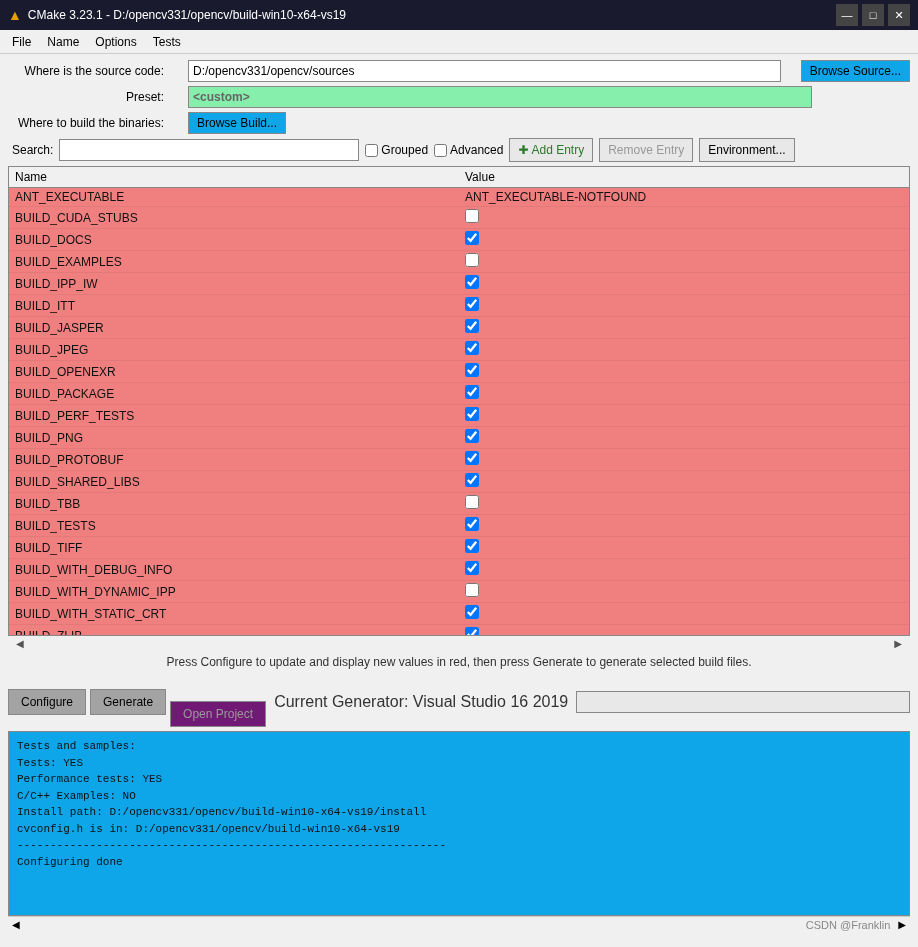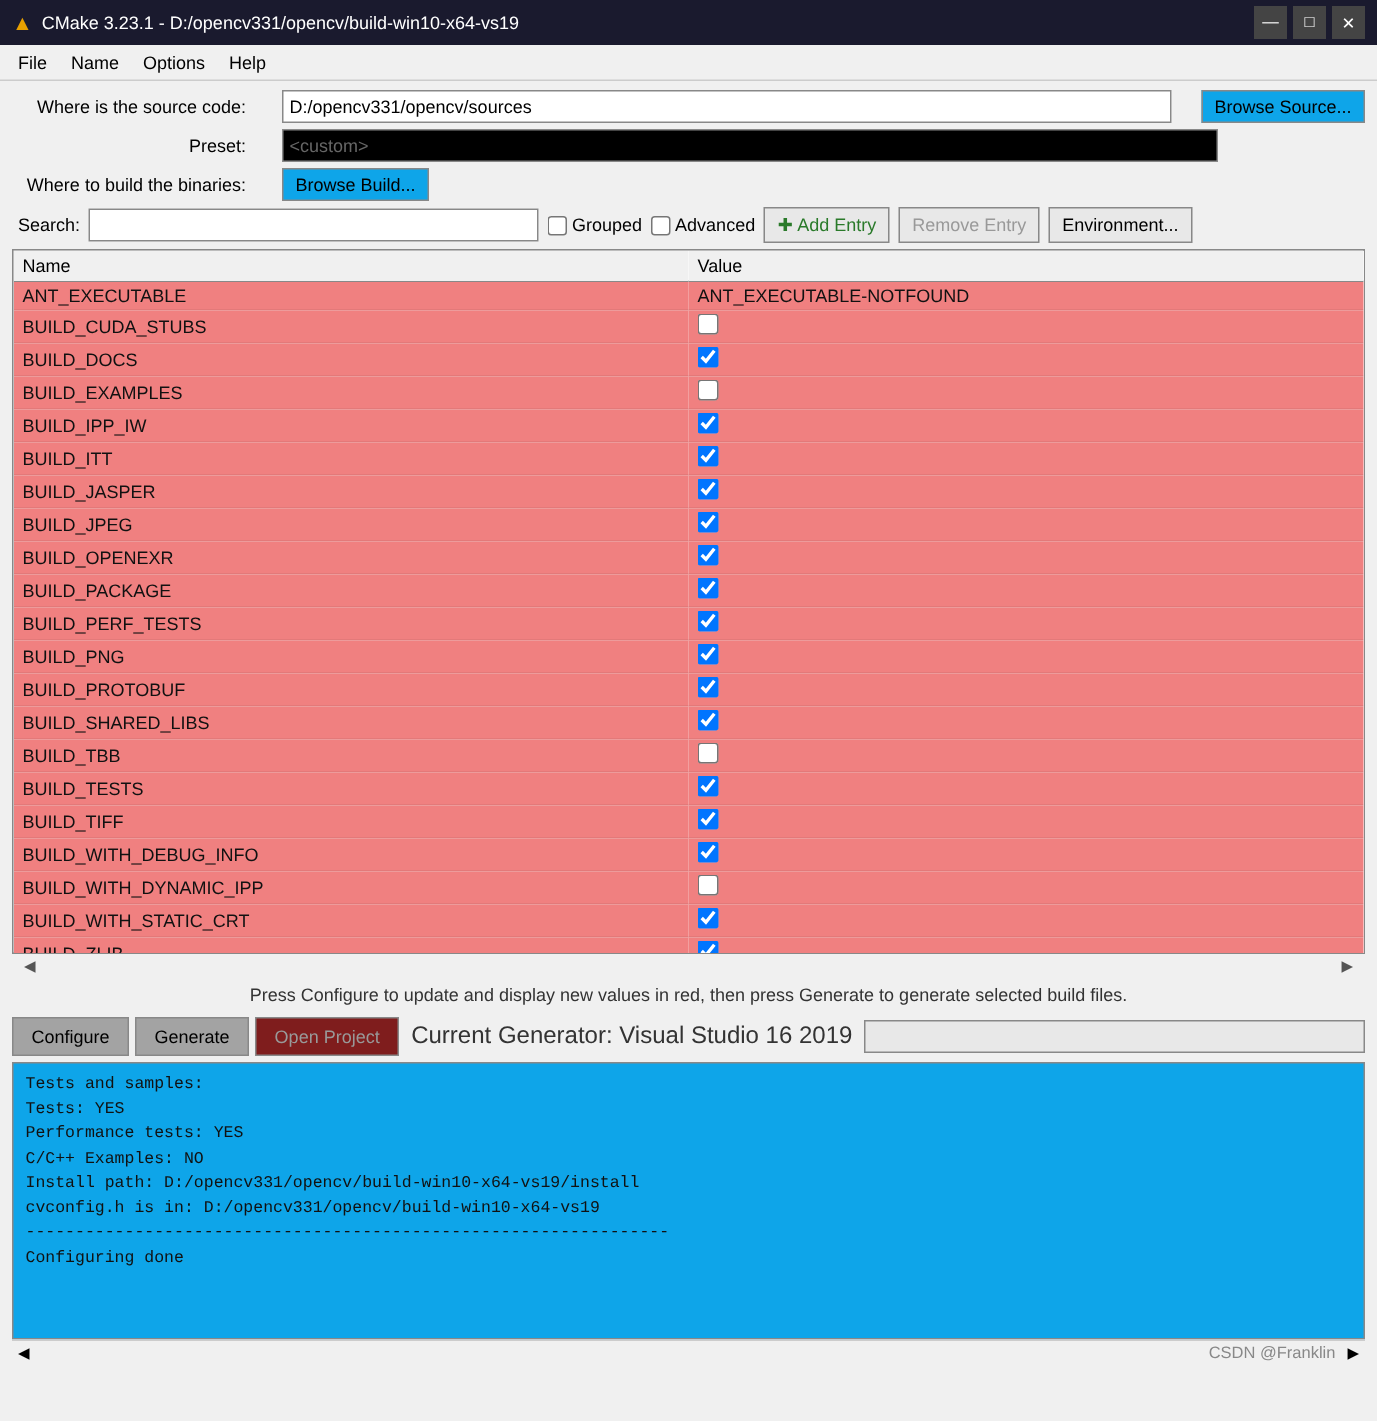--- a/index.html
+++ b/index.html
@@ -80,22 +80,23 @@
     }
     .form-input {
       flex: 1;
       height: 22px;
       border: 1px solid #888;
       padding: 2px 4px;
       font-size: 12px;
       background: white;
     }
     .form-input.disabled {
-      background: #000000;
+      background: #86efac;
       color: #666;
+      font-weight: bold;
     }
     .form-btn {
       height: 22px;
       padding: 0 8px;
       border: 1px solid #888;
       background: #0ea5e9;
       font-size: 12px;
       cursor: pointer;
       white-space: nowrap;
     }
@@ -226,21 +227,22 @@
       height: 26px;
       padding: 0 12px;
       border: 1px solid #888;
       background: #a3a3a3;
       font-size: 12px;
       cursor: pointer;
     }
     .action-btn.disabled {
       color: #999;
       cursor: default;
-      background: #7f1d1d;
+      background: #701a75;
+      margin-top: 24px;
     }
     #generator-label {
       font-size: 16px;
       margin-left: 4px;
       color: #333;
     }
     #progress-bar {
       flex: 1;
       height: 22px;
       border: 1px solid #888;
@@ -291,21 +293,21 @@
     <button class="title-btn">—</button>
     <button class="title-btn">□</button>
     <button class="title-btn close">✕</button>
   </div>
 </div>
 
 <div id="menu-bar">
   <span class="menu-item">File</span>
   <span class="menu-item">Name</span>
   <span class="menu-item">Options</span>
-  <span class="menu-item">Help</span>
+  <span class="menu-item">Tests</span>
 </div>
 
 <div id="main-content">
 
   <div class="form-row">
     <span class="form-label">Where is the source code:</span>
     <input class="form-input" value="D:/opencv331/opencv/sources" style="">
     <button class="form-btn">Browse Source...</button>
   </div>
 

